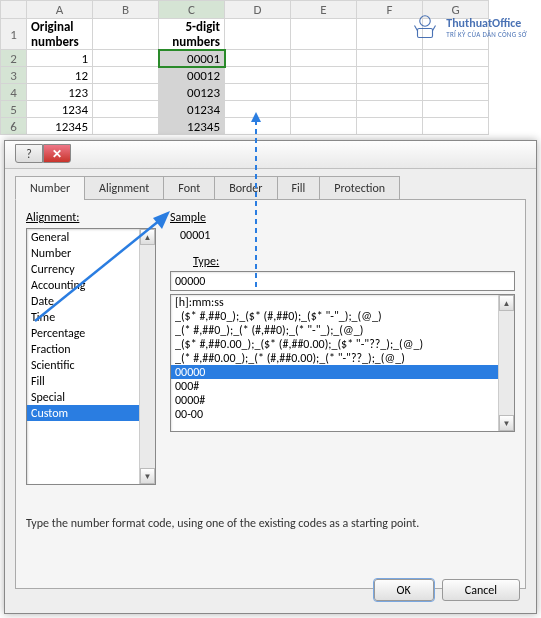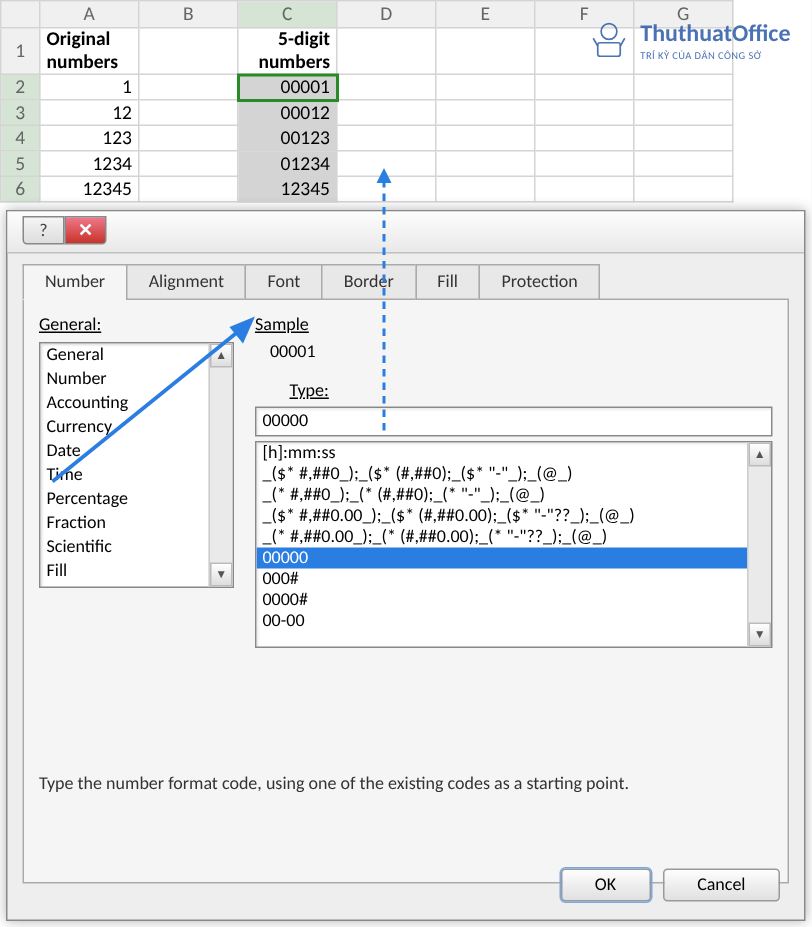--- a/index.html
+++ b/index.html
@@ -15,38 +15,38 @@
 .ss-grid .colhdr.sel { background: #d5e4d4; }
 .ss-grid .rowhdr.sel { background: #d5e4d4; }
 .ss-grid td.selrange { background: #d4d4d4; }
 .ss-grid .selborder { outline: 2px solid #2a8a2a; outline-offset: -1px; }
 .colA { width: 118px; } .colB { width: 54px; } .colC { width: 118px; }
 .colD, .colE, .colF, .colG { width: 56px; }
 
 .watermark { position: absolute; top: 12px; right: 14px; display: flex; align-items: center; gap: 6px; opacity: 0.85; }
 .watermark .ico { width: 30px; height: 30px; }
 .watermark .txt { font-family: Arial; }
-.watermark .main { font-size: 16px; font-weight: bold; color: #2b5aa8; }
+.watermark .main { font-size: 12px; font-weight: bold; color: #2b5aa8; }
 .watermark .sub { font-size: 7px; color: #2b5aa8; letter-spacing: 0.3px; }
 
 .dialog { position: absolute; top: 140px; left: 4px; width: 533px; height: 474px; background: #eee; border: 1px solid #888; box-shadow: 0 0 8px rgba(0,0,0,0.3); font-size: 12px; }
 .titlebar { background: linear-gradient(#fdfdfd,#e9e9e9); height: 28px; border-bottom: 1px solid #c0c0c0; display: flex; align-items: center; padding-left: 10px; }
 .titlebar .title { flex: 1; color: #333; }
 .titlebar .winbtn { width: 28px; height: 19px; margin-top: -2px; display: flex; align-items: center; justify-content: center; font-size: 12px; border: 1px solid #888; }
 .winbtn.help { background: linear-gradient(#f5f5f5,#ddd); border-radius: 0 0 0 3px; color: #444; }
 .winbtn.close { background: linear-gradient(#e78,#c8342b); color: #fff; border-radius: 0 0 3px 0; margin-right: 4px; font-weight: bold; }
 
 .dlgbody { padding: 6px 10px 10px 10px; }
 .tabs { display: flex; position: relative; z-index: 2; }
 .tab { padding: 4px 14px; border: 1px solid #aaa; background: #e8e8e8; margin-right: -1px; font-size: 12px; color: #333; cursor: pointer; position: relative; top: 1px; }
 .tab.active { background: #f5f5f5; border-bottom: 1px solid #f5f5f5; }
 .tabpane { border: 1px solid #aaa; background: #f5f5f5; padding: 10px; height: 390px; position: relative; }
 
 .catlabel { text-decoration: underline; margin-bottom: 3px; display: block; }
-.catbox { position: absolute; left: 10px; top: 28px; width: 130px; height: 164px; background: #fff; border: 1px solid #888; box-shadow: inset 1px 1px 2px rgba(0,0,0,0.15); overflow: hidden; display: flex; }
+.catbox { position: absolute; left: 10px; top: 28px; width: 130px; height: 257px; background: #fff; border: 1px solid #888; box-shadow: inset 1px 1px 2px rgba(0,0,0,0.15); overflow: hidden; display: flex; }
 .catlist { flex: 1; font-size: 12px; }
 .catitem { padding: 1px 4px; }
 .catitem.sel { background: #2a7de1; color: #fff; }
 .catscroll { width: 16px; background: #eaeaea; border-left: 1px solid #ccc; display: flex; flex-direction: column; justify-content: space-between; }
 .scrbtn { height: 16px; background: linear-gradient(#fff,#ddd); border: 1px solid #bbb; display: flex; align-items: center; justify-content: center; font-size: 8px; color: #555; }
 
 .rightcol { position: absolute; left: 154px; top: 10px; right: 10px; }
 .samplabel { text-decoration: underline; display: block; margin-bottom: 4px; }
 .sampval { margin-left: 10px; margin-bottom: 12px; }
 .typelabel { text-decoration: underline; display: block; margin-bottom: 3px; margin-left: 23px; }
@@ -169,27 +169,27 @@
   <div class="dlgbody">
     <div class="tabs">
       <div class="tab active">Number</div>
       <div class="tab">Alignment</div>
       <div class="tab">Font</div>
       <div class="tab">Border</div>
       <div class="tab">Fill</div>
       <div class="tab">Protection</div>
     </div>
     <div class="tabpane">
-      <span class="catlabel">General:</span>
+      <span class="catlabel">Alignment:</span>
       <div class="catbox">
         <div class="catlist">
           <div class="catitem">General</div>
           <div class="catitem">Number</div>
+          <div class="catitem">Currency</div>
           <div class="catitem">Accounting</div>
-          <div class="catitem">Currency</div>
           <div class="catitem">Date</div>
           <div class="catitem">Time</div>
           <div class="catitem">Percentage</div>
           <div class="catitem">Fraction</div>
           <div class="catitem">Scientific</div>
           <div class="catitem">Fill</div>
           <div class="catitem">Special</div>
           <div class="catitem sel">Custom</div>
         </div>
         <div class="catscroll">

